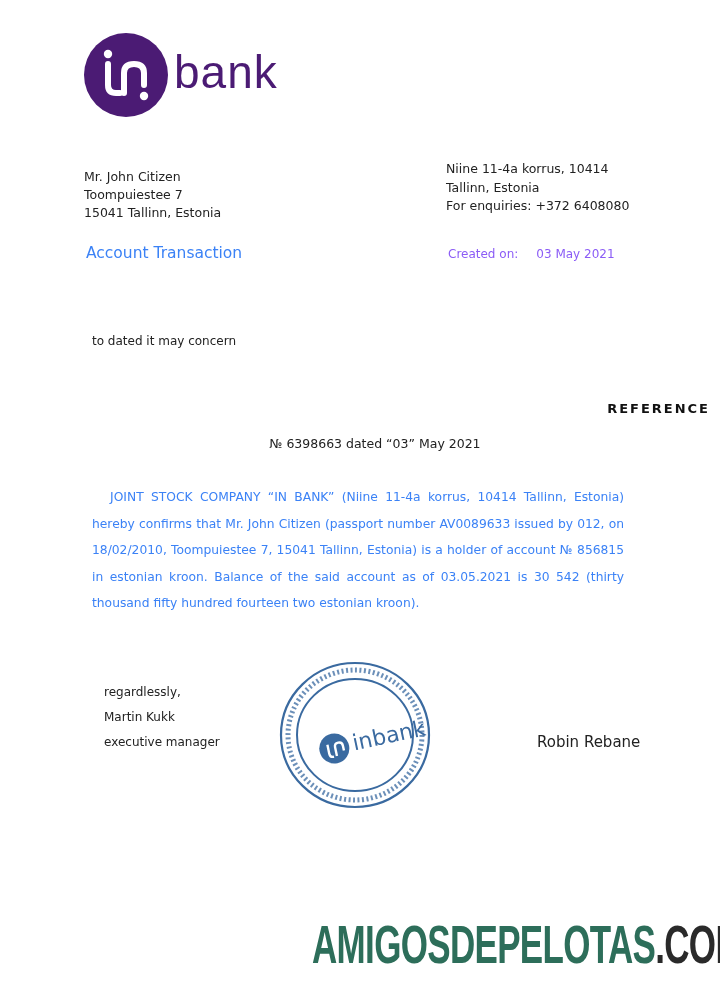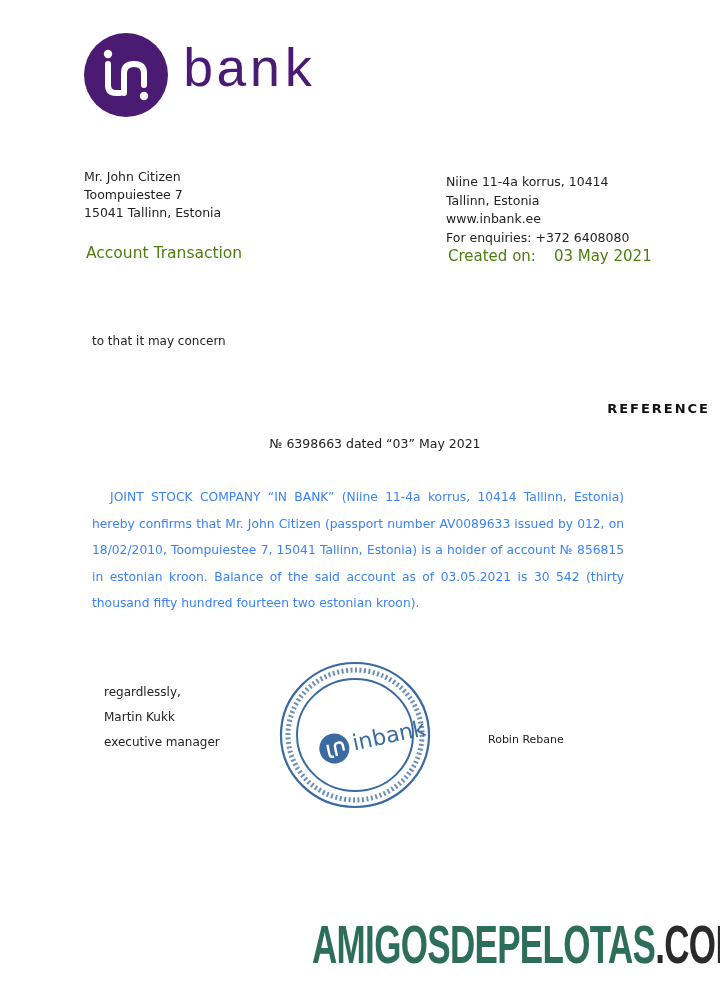--- a/index.html
+++ b/index.html
@@ -8,39 +8,39 @@
     font-family: "DejaVu Sans", sans-serif; color: #222;
   }
   .abs { position: absolute; }
   
   .logo { left: 84px; top: 33px; height: 84px; display: flex; align-items: center; }
   .logo-circle {
     width: 84px; height: 84px; border-radius: 50%; background: #4b1b74;
     display: flex; align-items: center; justify-content: center; position: relative;
   }
   .logo-word {
-    font-family: Liberation Mono, monospace; font-size: 54px; color: #4b1b74;
-    margin-left: 14px; letter-spacing: 1px; line-height: 1; margin-top: -6px;
+    font-family: Liberation Sans, sans-serif; font-size: 46px; color: #4b1b74;
+    margin-left: 6px; letter-spacing: 1px; line-height: 1; margin-top: -6px;
   }
   
   .recipient { left: 84px; top: 168px; font-size: 12.5px; line-height: 18px; color: #222; }
   .recipient .name { font-weight: normal; }
-  .doc-title { left: 86px; top: 244px; font-size: 15.5px; color: #4d7c0f; }
-  .bank-addr { left: 446px; top: 160px; font-size: 12.5px; line-height: 18.5px; color: #222; margin-top: 13px; }
-  .created { left: 448px; top: 247px; font-size: 15px; color: #4d7c0f; }
+  .doc-title { left: 86px; top: 244px; font-size: 15.5px; color: #3b82f6; }
+  .bank-addr { left: 446px; top: 160px; font-size: 12.5px; line-height: 18.5px; color: #222; }
+  .created { left: 448px; top: 247px; font-size: 12px; color: #8b5cf6; }
   .created .date { margin-left: 18px; }
   .salutation { left: 92px; top: 334px; font-size: 12px; color: #222; }
   .ref-title { left: 0; width: 710px; top: 401px; text-align: right; font-size: 13px; font-weight: bold; letter-spacing: 2px; color: #111; }
   .ref-num { left: 0; width: 750px; top: 436px; text-align: center; font-size: 12.5px; color: #222; }
   .body-text {
     left: 92px; top: 484px; width: 532px; font-size: 12.3px; line-height: 26.5px; color: #3b82f6;
     text-align: justify; text-indent: 18px;
   }
   .sig-left { left: 104px; top: 680px; font-size: 12px; line-height: 25px; color: #222; }
-  .sig-right { left: 488px; top: 733px; font-size: 11px; color: #222; }
+  .sig-right { left: 537px; top: 733px; font-size: 15px; color: #222; }
   
   .stamp { left: 278px; top: 660px; width: 154px; height: 150px; }
   
   .watermark {
     left: 312px; top: 918px; font-family: "Liberation Sans", sans-serif; font-weight: bold;
     font-size: 53px; line-height: 1; letter-spacing: -1px; transform: scaleX(0.66); transform-origin: left top;
     white-space: nowrap;
   }
   .watermark .wm-main { color: #2d6e5a; }
   .watermark .wm-tld { color: #2a2a2a; }
@@ -64,29 +64,28 @@
   <div class="name">Mr. John Citizen</div>
   <div>Toompuiestee 7</div>
   <div>15041 Tallinn, Estonia</div>
 </div>
 
 <div class="abs doc-title">Account Transaction</div>
 
 <div class="abs bank-addr">
   <div>Niine 11-4a korrus, 10414</div>
   <div>Tallinn, Estonia</div>
-  <div>www.inbank.ee</div>
   <div>For enquiries: +372 6408080</div>
 </div>
 
 <div class="abs created">
   <span>Created on:</span><span class="date">03 May 2021</span>
 </div>
 
-<div class="abs salutation">to that it may concern</div>
+<div class="abs salutation">to dated it may concern</div>
 <div class="abs ref-title">REFERENCE</div>
 <div class="abs ref-num">№ 6398663 dated “03” May 2021</div>
 <div class="abs body-text">JOINT STOCK COMPANY “IN BANK” (Niine 11-4a korrus, 10414 Tallinn, Estonia) hereby confirms that Mr. John Citizen (passport number AV0089633 issued by 012, on 18/02/2010, Toompuiestee 7, 15041 Tallinn, Estonia) is a holder of account № 856815 in estonian kroon. Balance of the said account as of 03.05.2021 is 30 542 (thirty thousand fifty hundred fourteen two estonian kroon).</div>
 
 <div class="abs sig-left">
   <div>regardlessly,</div>
   <div>Martin Kukk</div>
   <div>executive manager</div>
 </div>
 <div class="abs sig-right">Robin Rebane</div>

